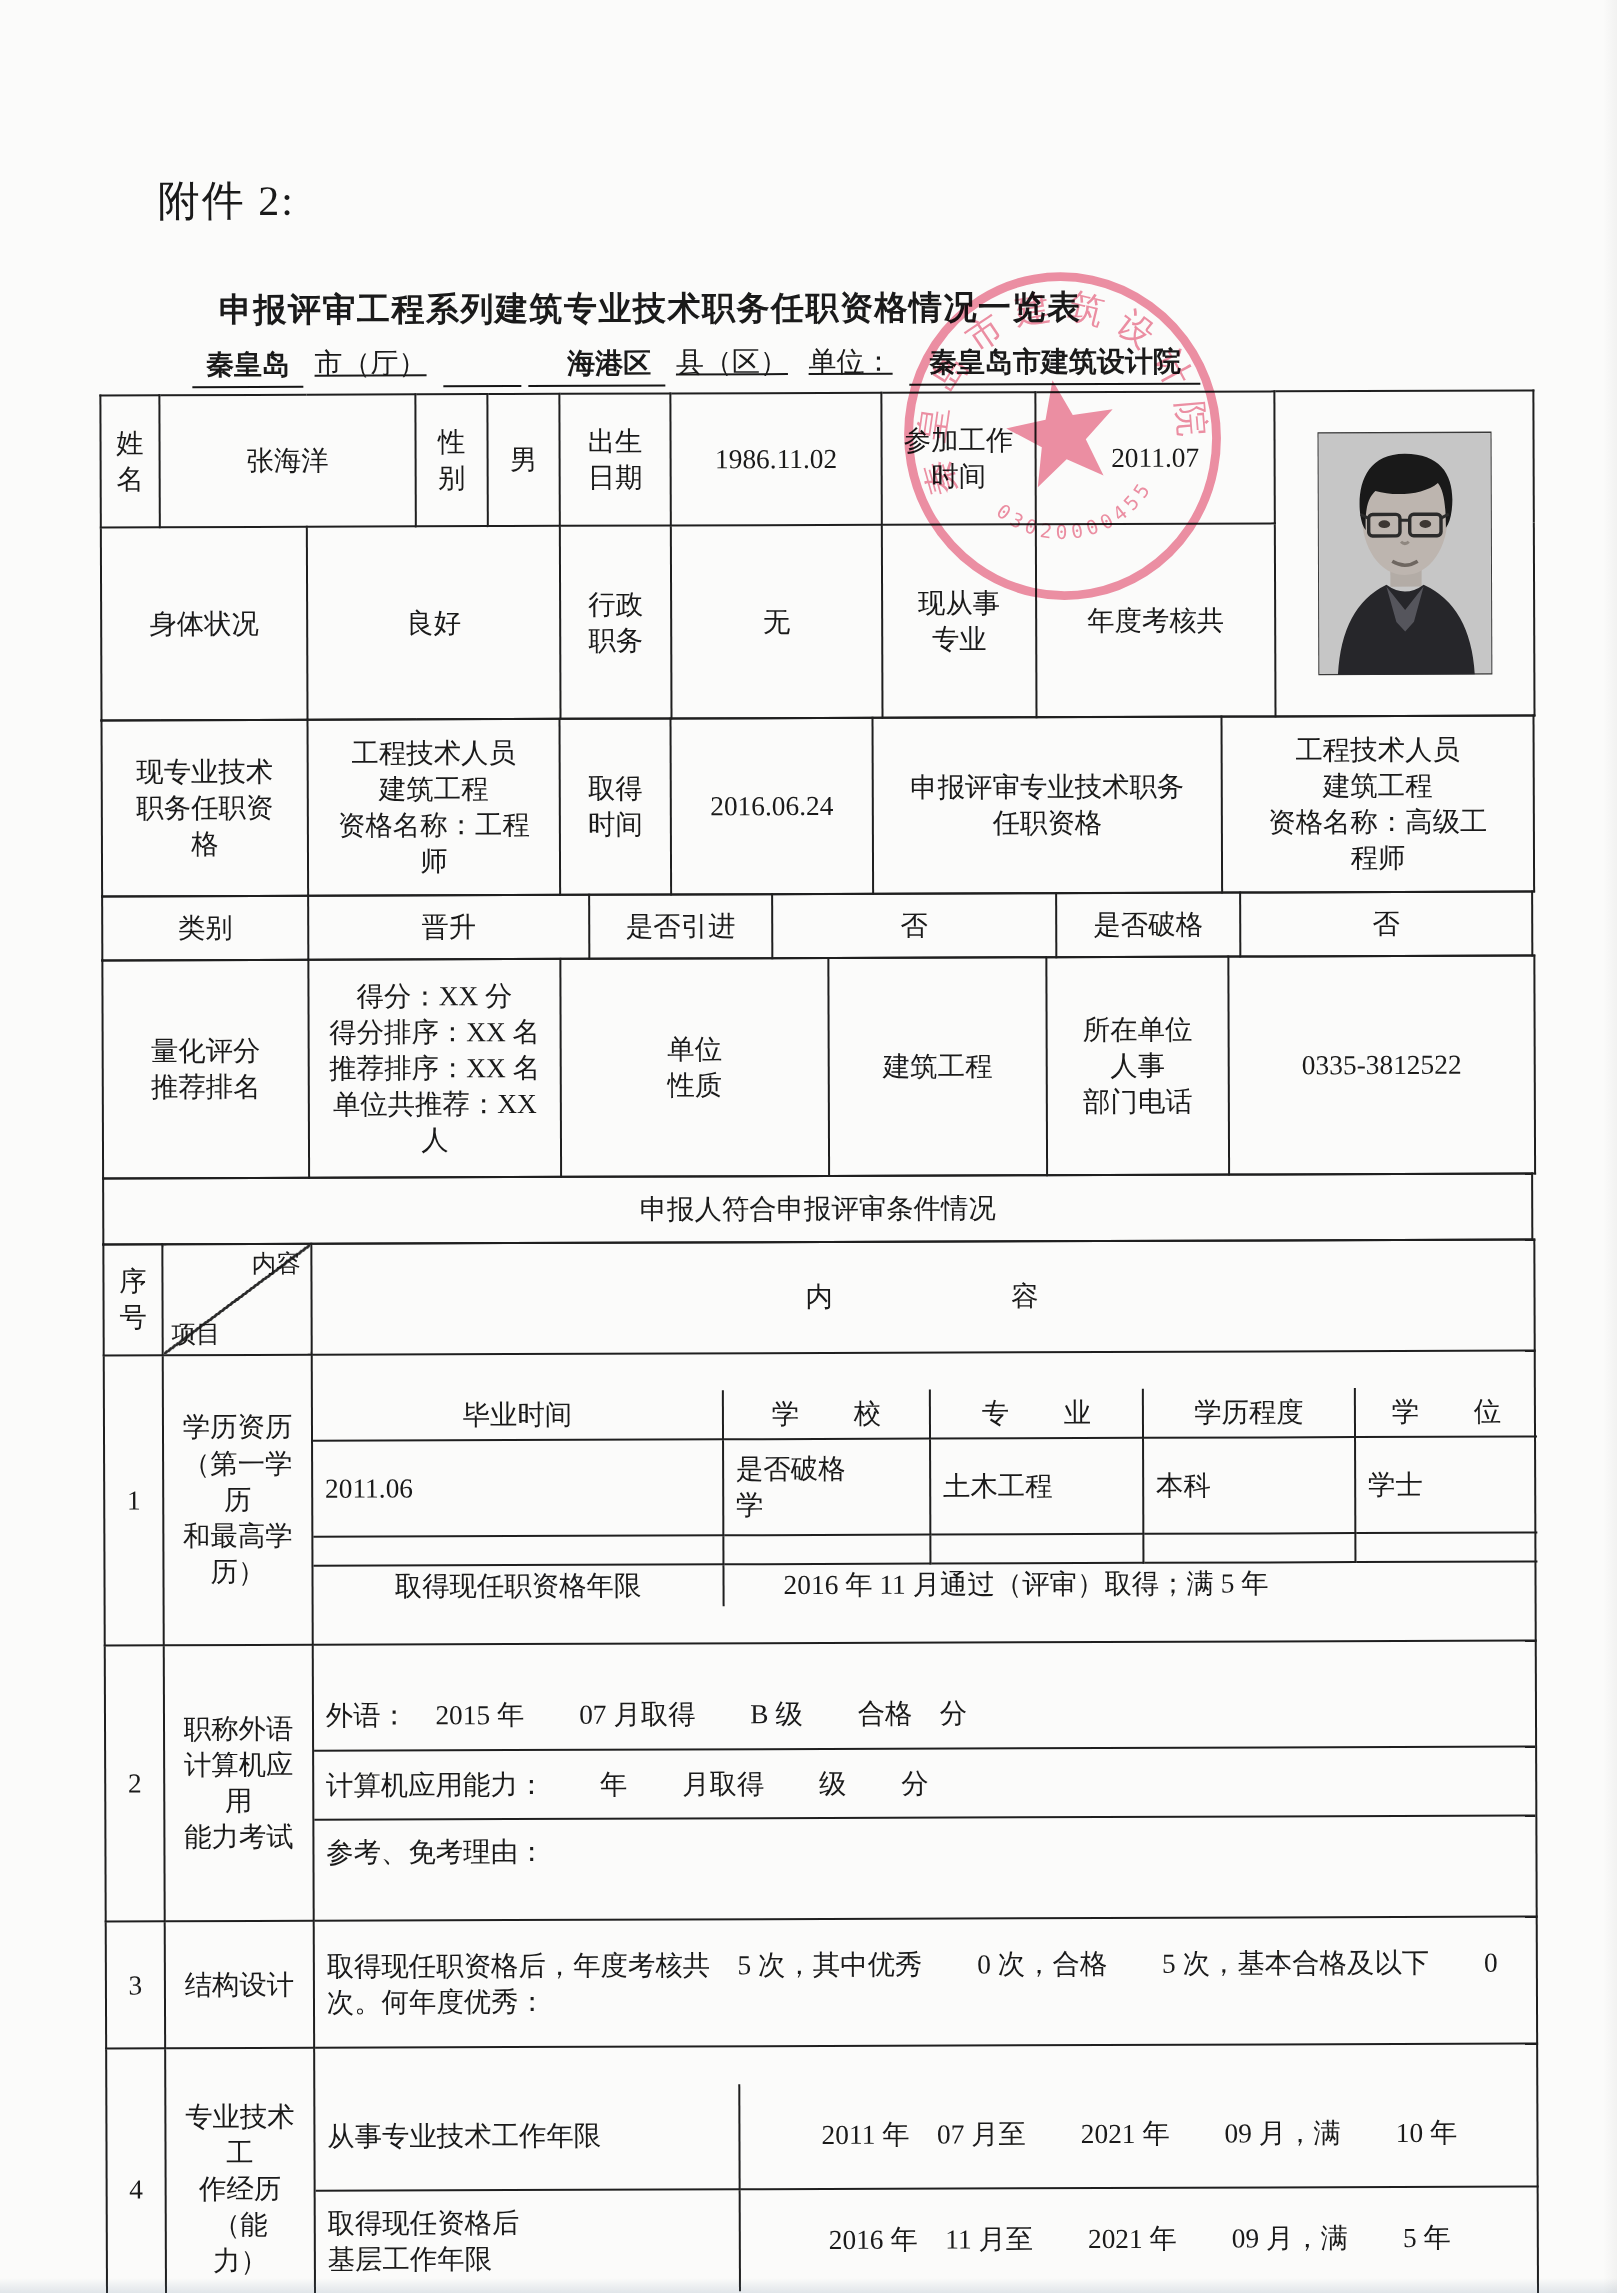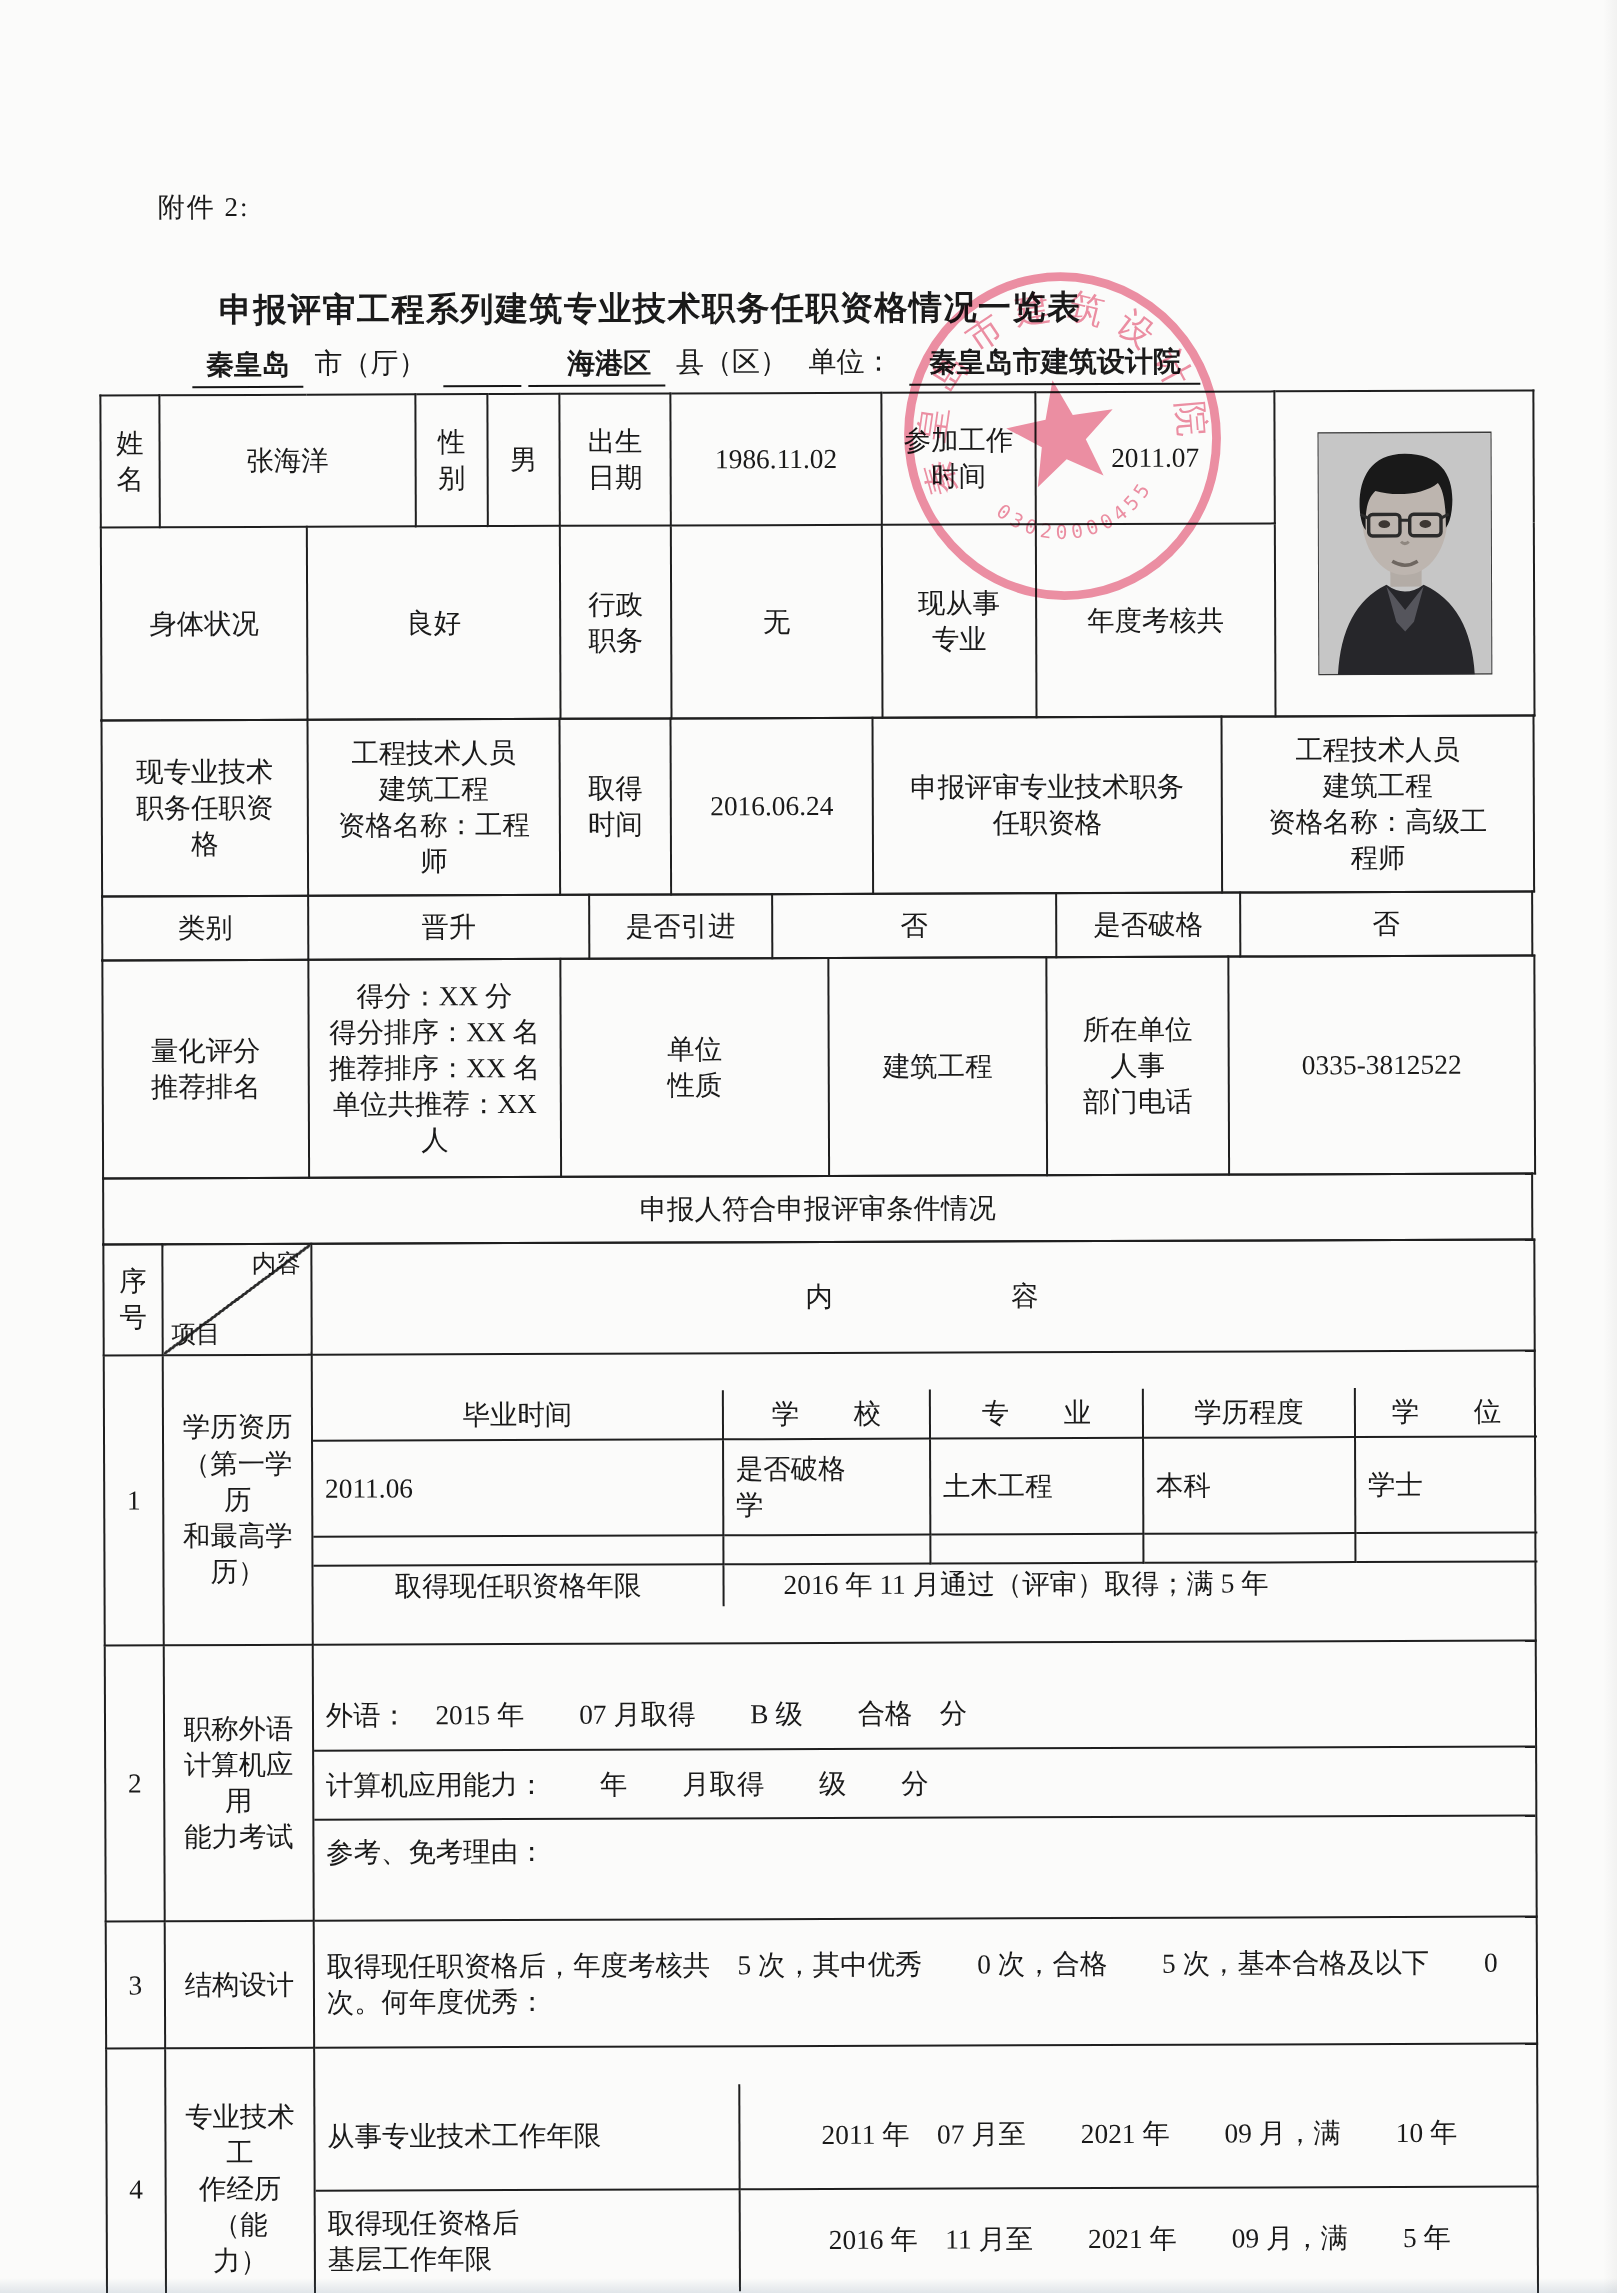--- a/index.html
+++ b/index.html
@@ -4,26 +4,26 @@
 <style>
   html,body{margin:0;padding:0;}
   body{
     width:1617px;height:2294px;position:relative;overflow:hidden;
     background:#fbfbfa;
     font-family:"Liberation Serif","DejaVu Serif",serif;
     color:#1a1a1a;
   }
   .content{position:absolute;left:0;top:0;width:1617px;height:2294px;
     transform:rotate(-0.2deg);transform-origin:50% 0;}
-  .attachment{position:absolute;left:157px;top:187px;font-size:27px;letter-spacing:2px;}
+  .attachment{position:absolute;left:157px;top:171px;font-size:42px;letter-spacing:2px;}
   .main-title{position:absolute;left:218px;top:286px;font-size:33px;font-weight:700;letter-spacing:1.5px;}
   .subtitle{position:absolute;left:191px;top:343px;font-size:28px;white-space:nowrap;}
   .subtitle span{display:inline-block;vertical-align:bottom;}
   .subtitle .u{border-bottom:2.9px solid #151515;padding:0 13.7px 2px 13.7px;font-weight:600;}
-  .subtitle .plain{margin:0 9.8px 0 3.9px;padding-bottom:4.9px;}
+  .subtitle .plain{margin:0 9.8px 0 3.9px;padding-bottom:4.9px;text-decoration:underline;}
   .subtitle .blank{width:78px;height:37px;border-bottom:2.9px solid #151515;}
   .subtitle .county{padding-left:39px;}
   .subtitle .unit{padding:0 19.6px 2px 19.6px;}
 
   .tables{position:absolute;left:98px;top:392px;width:1431px;}
   table.t{border-collapse:collapse;table-layout:fixed;width:1431px;margin-top:-2px;}
   table.t:first-child{margin-top:0;}
   .t td{
     border:2px solid #1f1f1f;text-align:center;vertical-align:middle;
     font-size:27.4px;line-height:1.32;white-space:pre-line;padding:2px 5.9px;

